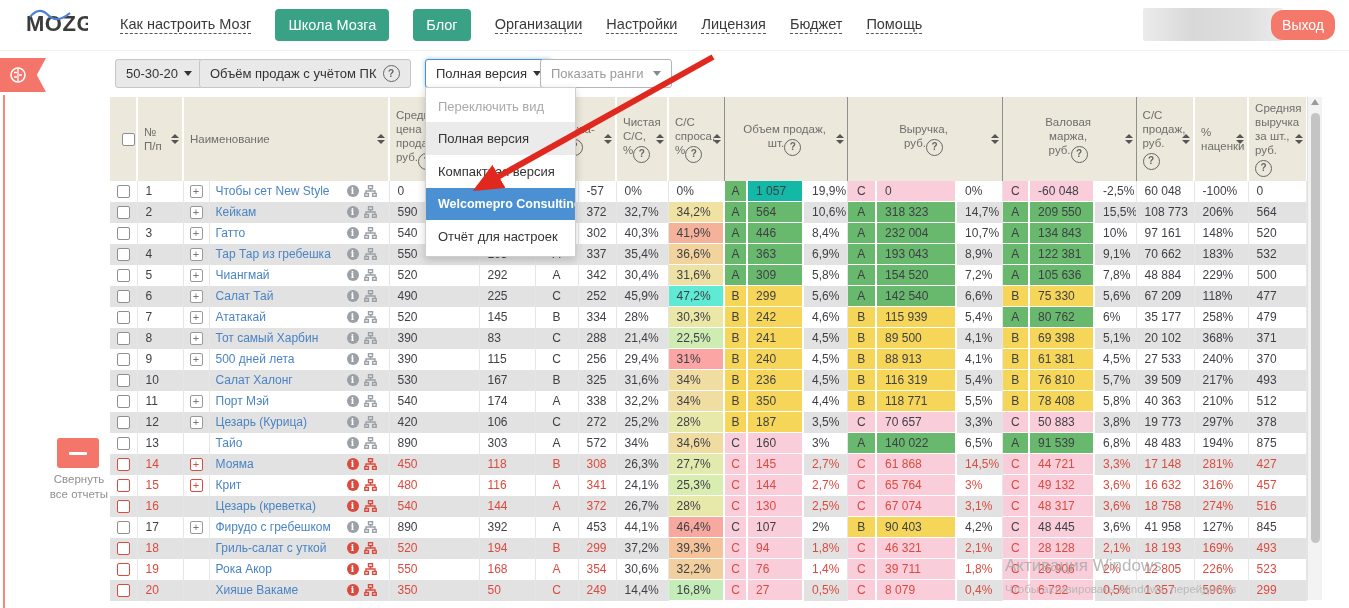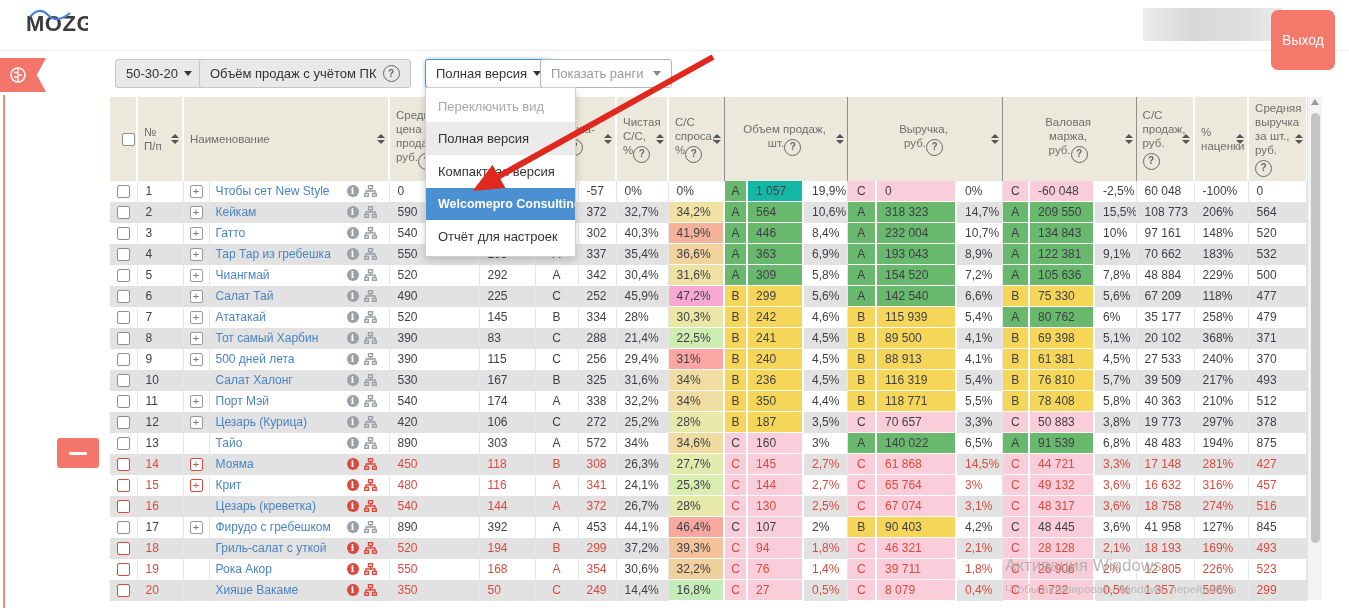--- a/index.html
+++ b/index.html
@@ -11,21 +11,21 @@
        border-bottom:1px solid #efefef;display:flex;align-items:center;}
   .logo{margin-left:26px;margin-right:32px;flex:0 0 auto;}
   .nav-items{display:flex;align-items:center;gap:24px;}
   .nav-link{color:#3a3a3a;font-size:14.5px;text-decoration:none;
             border-bottom:1px dashed #555;padding-bottom:1px;cursor:pointer;}
   .nav-btn{background:#38a186;color:#fff;padding:8px 13px;border-radius:4px;
            font-size:14.5px;cursor:pointer;}
   .redacted{position:absolute;top:8px;right:66px;width:140px;height:33px;border-radius:2px;
             background:linear-gradient(90deg,#ececec 0%,#d8d8d8 35%,#dfdfdf 75%,#ececec 100%);}
   .logout{position:absolute;top:10px;right:14px;background:#f4796b;color:#fff;
-          padding:22px 11px;border-radius:7px;font-size:14px;cursor:pointer;}
+          padding:7px 11px;border-radius:12px;font-size:14px;cursor:pointer;}
 
   
   .flag{position:absolute;left:0;top:58px;width:46px;height:34px;background:#f4766b;
         clip-path:polygon(0 0,100% 0,80% 50%,100% 100%,0 100%);display:flex;
         align-items:center;}
   .flag svg{margin-left:8px;}
   .red-line{position:absolute;left:3px;top:95px;bottom:0;width:2px;background:#f0897d;}
   .collapse-btn{position:absolute;left:57px;top:438px;width:42px;height:30px;background:#f4766b;
         border-radius:3px;display:flex;align-items:center;justify-content:center;cursor:pointer;}
   .collapse-btn i{display:block;width:18px;height:3px;background:#fff;border-radius:1px;}
@@ -118,34 +118,46 @@
 
 <div class="page">
 
   <div class="nav">
     <div class="logo">
       <svg width="62" height="36" viewBox="0 0 62 36">
         <text x="0" y="26" font-size="22" font-weight="bold" fill="#3b3b3b" letter-spacing="0.5" font-family="Liberation Sans, sans-serif">MOZG</text>
         <path d="M4 12 Q 13 1, 22 10 T 44 8" stroke="#4a7fd4" fill="none" stroke-width="2.2"></path>
       </svg>
     </div>
+    <div class="nav-items" id="nav-items">
+        <a class="nav-link">Как настроить Мозг</a>
+        <span class="nav-btn">Школа Мозга</span>
+        <span class="nav-btn">Блог</span>
+        <a class="nav-link">Организации</a>
+        <a class="nav-link">Настройки</a>
+        <a class="nav-link">Лицензия</a>
+        <a class="nav-link">Бюджет</a>
+        <a class="nav-link">Помощь</a>
+      </div>
     <div class="redacted"></div>
     <div class="logout">Выход</div>
   </div>
 
   <div class="flag">
     <svg width="20" height="20" viewBox="0 0 20 20">
       <circle cx="10" cy="10" r="7" fill="none" stroke="#fff" stroke-width="1.6"></circle>
       <path d="M10 3.5 V16.5 M6 7.5 H9 M11 10 H14 M6 12 H9" stroke="#fff" stroke-width="1.3" fill="none"></path>
     </svg>
   </div>
   <div class="red-line"></div>
   <div class="collapse-btn">
       <i></i>
     </div>
+  <div class="collapse-label">Свернуть
+все отчеты</div>
 
   <div class="tb-btn" id="preset">
     <span>50-30-20</span>
     <span class="tri"></span>
   </div>
   <div class="tb-btn" id="salesmode">
     <span>Объём продаж с учётом ПК</span>
     <span class="help">?</span>
   </div>
   <div class="tb-btn" id="viewdd">
@@ -452,21 +464,21 @@
                     <rect x="0.8" y="8.5" width="3.6" height="2.8"></rect>
                     <rect x="8.6" y="8.5" width="3.6" height="2.8"></rect>
                   </g>
                 </svg>
               </span></td>
             <td class="c-l">490</td>
             <td class="c-l">225</td>
             <td class="c-ctr">C</td>
             <td class="c-l">252</td>
             <td class="c-l keep-dark">45,9%</td>
-            <td class="c-l keep-dark colored" style="background:#f9a8d4">47,2%</td>
+            <td class="c-l keep-dark colored" style="background:#5eead4">47,2%</td>
             <td class="c-ctr colored gb" style="background:#f5d659">B</td>
             <td class="c-l colored" style="background:#f5d659">299</td>
             <td class="c-l">5,6%</td>
             <td class="c-ctr colored gb" style="background:#68b86d">A</td>
             <td class="c-l colored" style="background:#68b86d">142 540</td>
             <td class="c-l">6,6%</td>
             <td class="c-ctr colored gb" style="background:#f5d659">B</td>
             <td class="c-l colored" style="background:#f5d659">75 330</td>
             <td class="c-l">5,6%</td>
             <td class="c-l gb">67 209</td>

